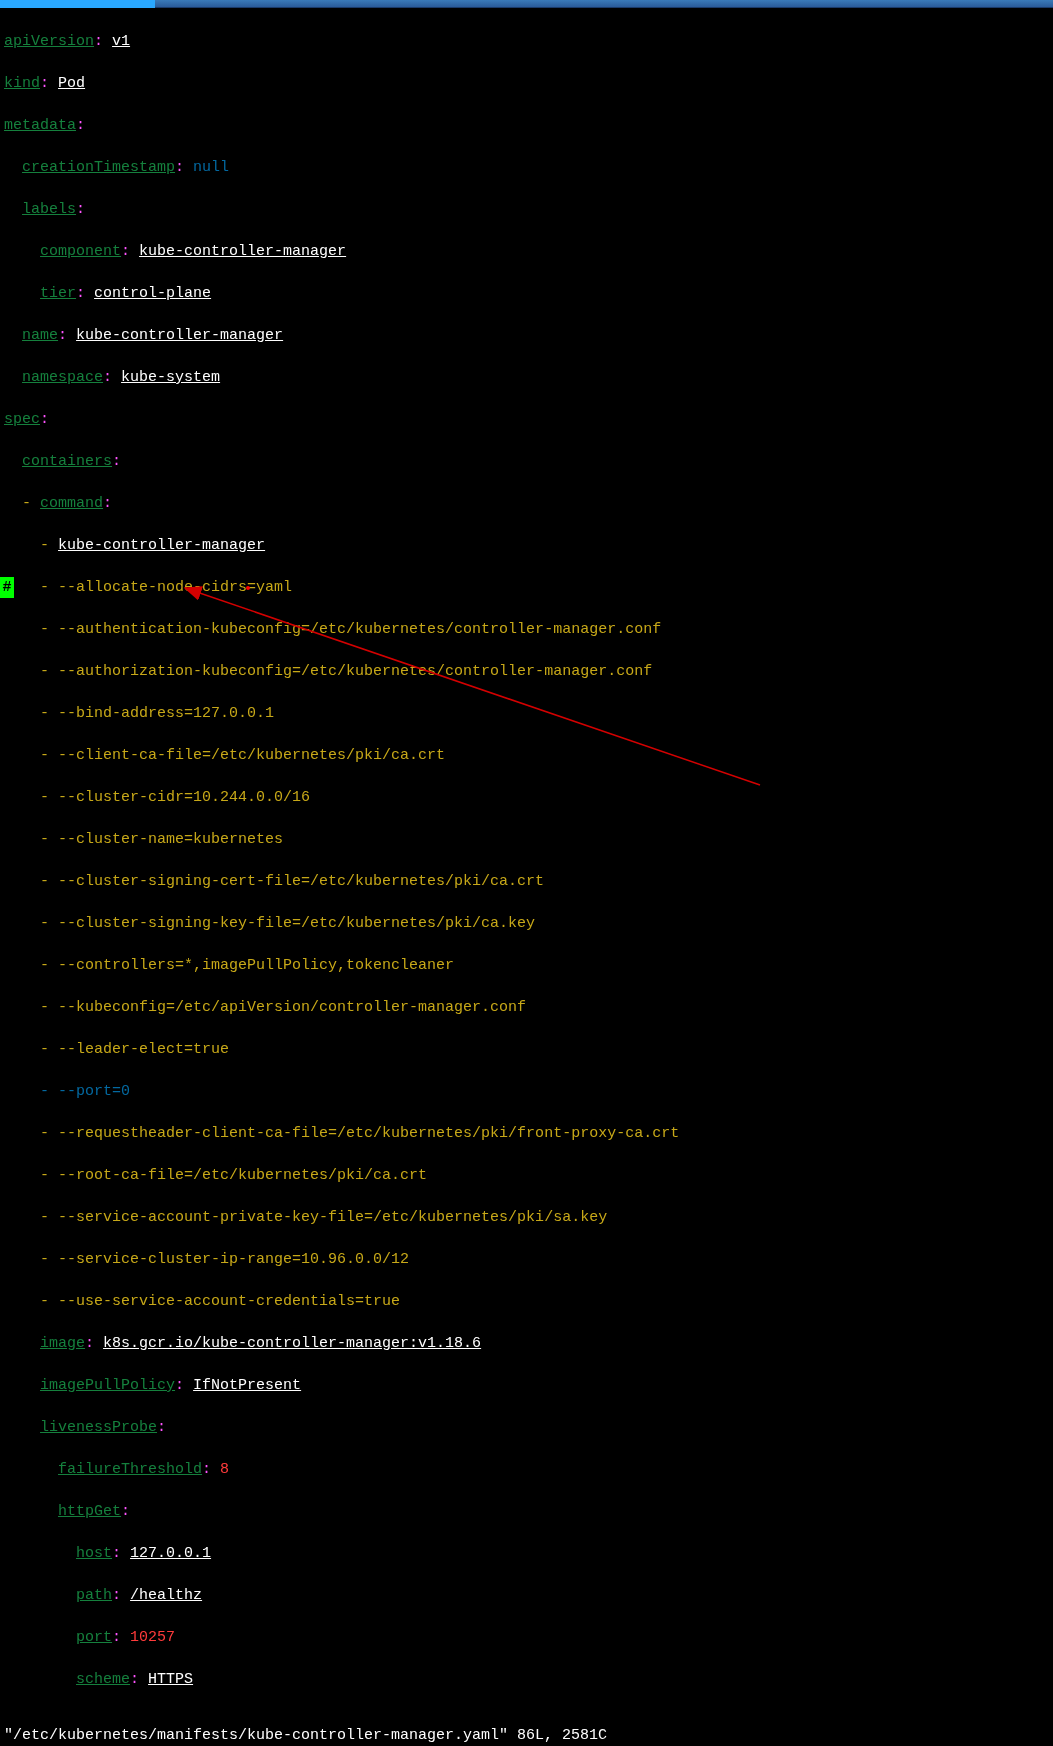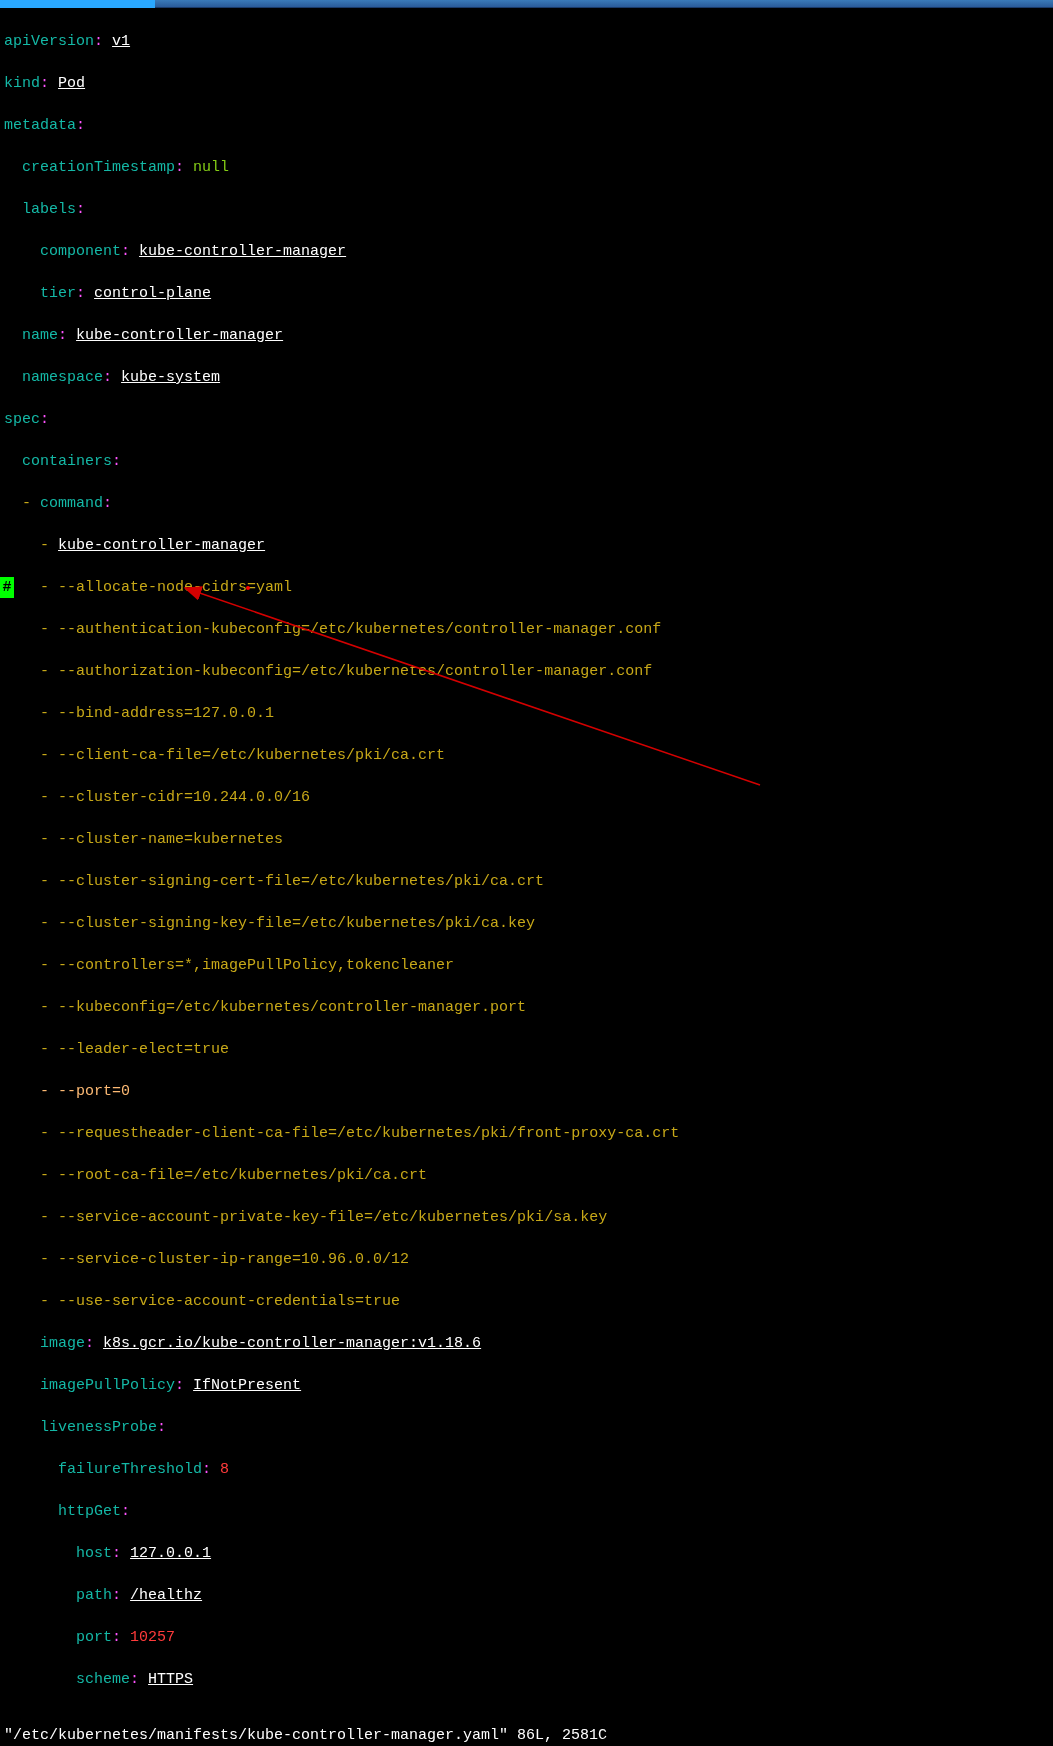--- a/index.html
+++ b/index.html
@@ -30,29 +30,29 @@
   left: 0;
   height: 8px;
   width: 155px;
   background: #2aa8ff;
 }
 .editor {
   padding: 2px 0 0 4px;
   white-space: pre;
 }
 .ln { display: block; height: 21px; }
-.key { color: #14b8a6; }
+.key { color: #15803d; text-decoration: underline; }
 .pcol { color: #ff54ff; }
 .str { color: #ffffff; text-decoration: underline; }
 .dash { color: #c7a818; }
 .ddash { color: #c7a818; }
 .num { color: #ff3b3b; }
-.null { color: #84cc16; margin-top: 12px; }
+.null { color: #0369a1; margin-top: 12px; }
 .hl-line { background: transparent; }
-.hl-dash { color: #fdba74; }
+.hl-dash { color: #0369a1; }
 .gutter-mark {
   position: absolute;
   left: 0;
   width: 14px;
   height: 21px;
   background: #00ff00;
   color: #000;
   text-align: center;
   font-weight: bold;
 }
@@ -93,21 +93,21 @@
 <span class="ln">    <span class="dash">-</span> <span class="ddash">--allocate-node-cidrs=yaml</span></span>
 <span class="ln">    <span class="dash">-</span> <span class="ddash">--authentication-kubeconfig=/etc/kubernetes/controller-manager.conf</span></span>
 <span class="ln">    <span class="dash">-</span> <span class="ddash">--authorization-kubeconfig=/etc/kubernetes/controller-manager.conf</span></span>
 <span class="ln">    <span class="dash">-</span> <span class="ddash">--bind-address=127.0.0.1</span></span>
 <span class="ln">    <span class="dash">-</span> <span class="ddash">--client-ca-file=/etc/kubernetes/pki/ca.crt</span></span>
 <span class="ln">    <span class="dash">-</span> <span class="ddash">--cluster-cidr=10.244.0.0/16</span></span>
 <span class="ln">    <span class="dash">-</span> <span class="ddash">--cluster-name=kubernetes</span></span>
 <span class="ln">    <span class="dash">-</span> <span class="ddash">--cluster-signing-cert-file=/etc/kubernetes/pki/ca.crt</span></span>
 <span class="ln">    <span class="dash">-</span> <span class="ddash">--cluster-signing-key-file=/etc/kubernetes/pki/ca.key</span></span>
 <span class="ln">    <span class="dash">-</span> <span class="ddash">--controllers=*,imagePullPolicy,tokencleaner</span></span>
-<span class="ln">    <span class="dash">-</span> <span class="ddash">--kubeconfig=/etc/kubernetes/controller-manager.port</span></span>
+<span class="ln">    <span class="dash">-</span> <span class="ddash">--kubeconfig=/etc/apiVersion/controller-manager.conf</span></span>
 <span class="ln">    <span class="dash">-</span> <span class="ddash">--leader-elect=true</span></span>
 <span class="ln hl-line">    <span class="hl-dash">- --port=0</span></span>
 <span class="ln">    <span class="dash">-</span> <span class="ddash">--requestheader-client-ca-file=/etc/kubernetes/pki/front-proxy-ca.crt</span></span>
 <span class="ln">    <span class="dash">-</span> <span class="ddash">--root-ca-file=/etc/kubernetes/pki/ca.crt</span></span>
 <span class="ln">    <span class="dash">-</span> <span class="ddash">--service-account-private-key-file=/etc/kubernetes/pki/sa.key</span></span>
 <span class="ln">    <span class="dash">-</span> <span class="ddash">--service-cluster-ip-range=10.96.0.0/12</span></span>
 <span class="ln">    <span class="dash">-</span> <span class="ddash">--use-service-account-credentials=true</span></span>
 <span class="ln">    <span class="key">image</span><span class="pcol">:</span> <span class="str">k8s.gcr.io/kube-controller-manager:v1.18.6</span></span>
 <span class="ln">    <span class="key">imagePullPolicy</span><span class="pcol">:</span> <span class="str">IfNotPresent</span></span>
 <span class="ln">    <span class="key">livenessProbe</span><span class="pcol">:</span></span>

